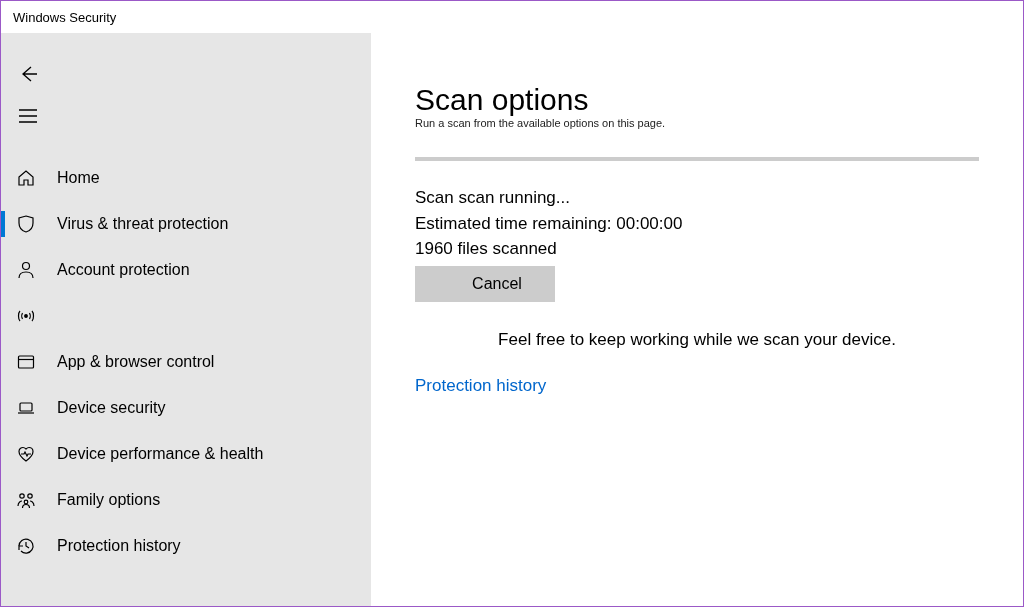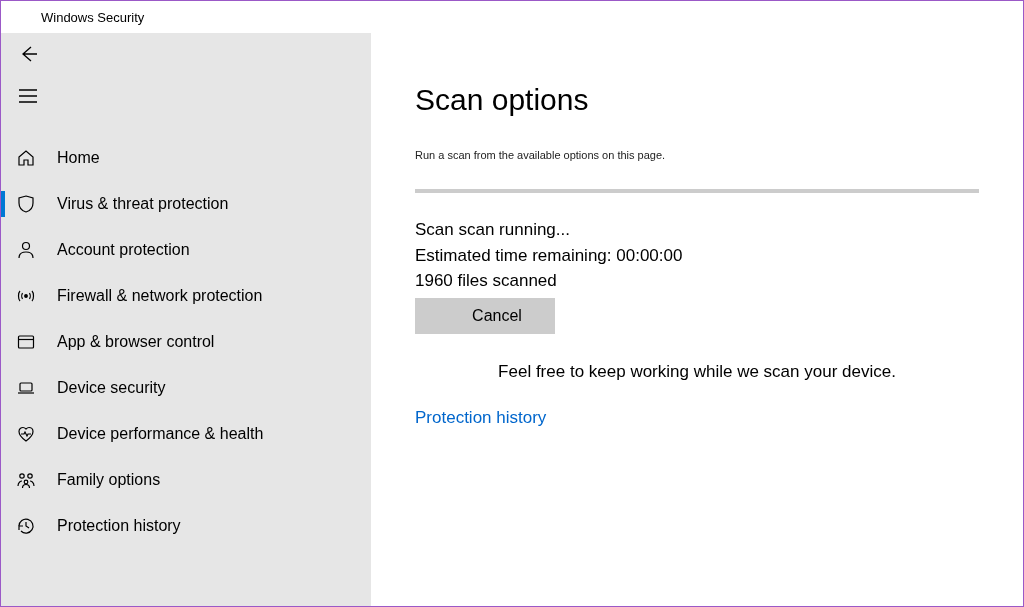--- a/index.html
+++ b/index.html
@@ -13,30 +13,29 @@
       overflow: hidden;
       border: 1px solid #9b59c7;
     }
     .titlebar {
       height: 32px;
       display: flex;
       align-items: center;
       padding: 0 12px;
       background: #fff;
       font-size: 13px;
-      margin-left: 28px;
     }
     .layout {
       display: flex;
       height: calc(100% - 32px);
     }
     .sidebar {
       width: 370px;
       background: #e6e6e6;
-      padding-top: 0;
+      padding-top: 20px;
     }
     .icon-btn {
       width: 44px;
       height: 42px;
       display: flex;
       align-items: center;
       justify-content: flex-start;
       padding-left: 18px;
       cursor: pointer;
     }
@@ -73,21 +72,21 @@
       font-size: 16px;
     }
     .content {
       flex: 1;
       padding: 50px 44px 0 44px;
       overflow: auto;
     }
     .page-title {
       font-size: 30px;
       font-weight: 400;
-      margin-bottom: 32px;
+      margin-bottom: 0;
     }
     .page-subtitle {
       font-size: 11px;
       margin-bottom: 28px;
       color: #222;
     }
     .divider {
       height: 4px;
       background: #ccc;
       margin-bottom: 24px;
@@ -176,21 +175,20 @@
         <span class="nav-label">Account protection</span>
       </div>
 
       <div class="nav-item">
         <span class="nav-icon">
           <svg width="20" height="20" viewBox="0 0 20 20" fill="none" stroke="#000" stroke-width="1.2">
             <path d="M4 5 C2 7 2 13 4 15 M6.5 7 C5.5 8.5 5.5 11.5 6.5 13 M16 5 C18 7 18 13 16 15 M13.5 7 C14.5 8.5 14.5 11.5 13.5 13"></path>
             <circle cx="10" cy="10" r="1.3" fill="#000"></circle>
           </svg>
         </span>
-        <span class="nav-label">Firewall &amp; network protection</span>
       </div>
 
       <div class="nav-item">
         <span class="nav-icon">
           <svg width="20" height="20" viewBox="0 0 20 20" fill="none" stroke="#000" stroke-width="1.2">
             <rect x="2.5" y="4" width="15" height="12" rx="1"></rect>
             <path d="M2.5 7.5 H17.5"></path>
           </svg>
         </span>
         <span class="nav-label">App &amp; browser control</span>

